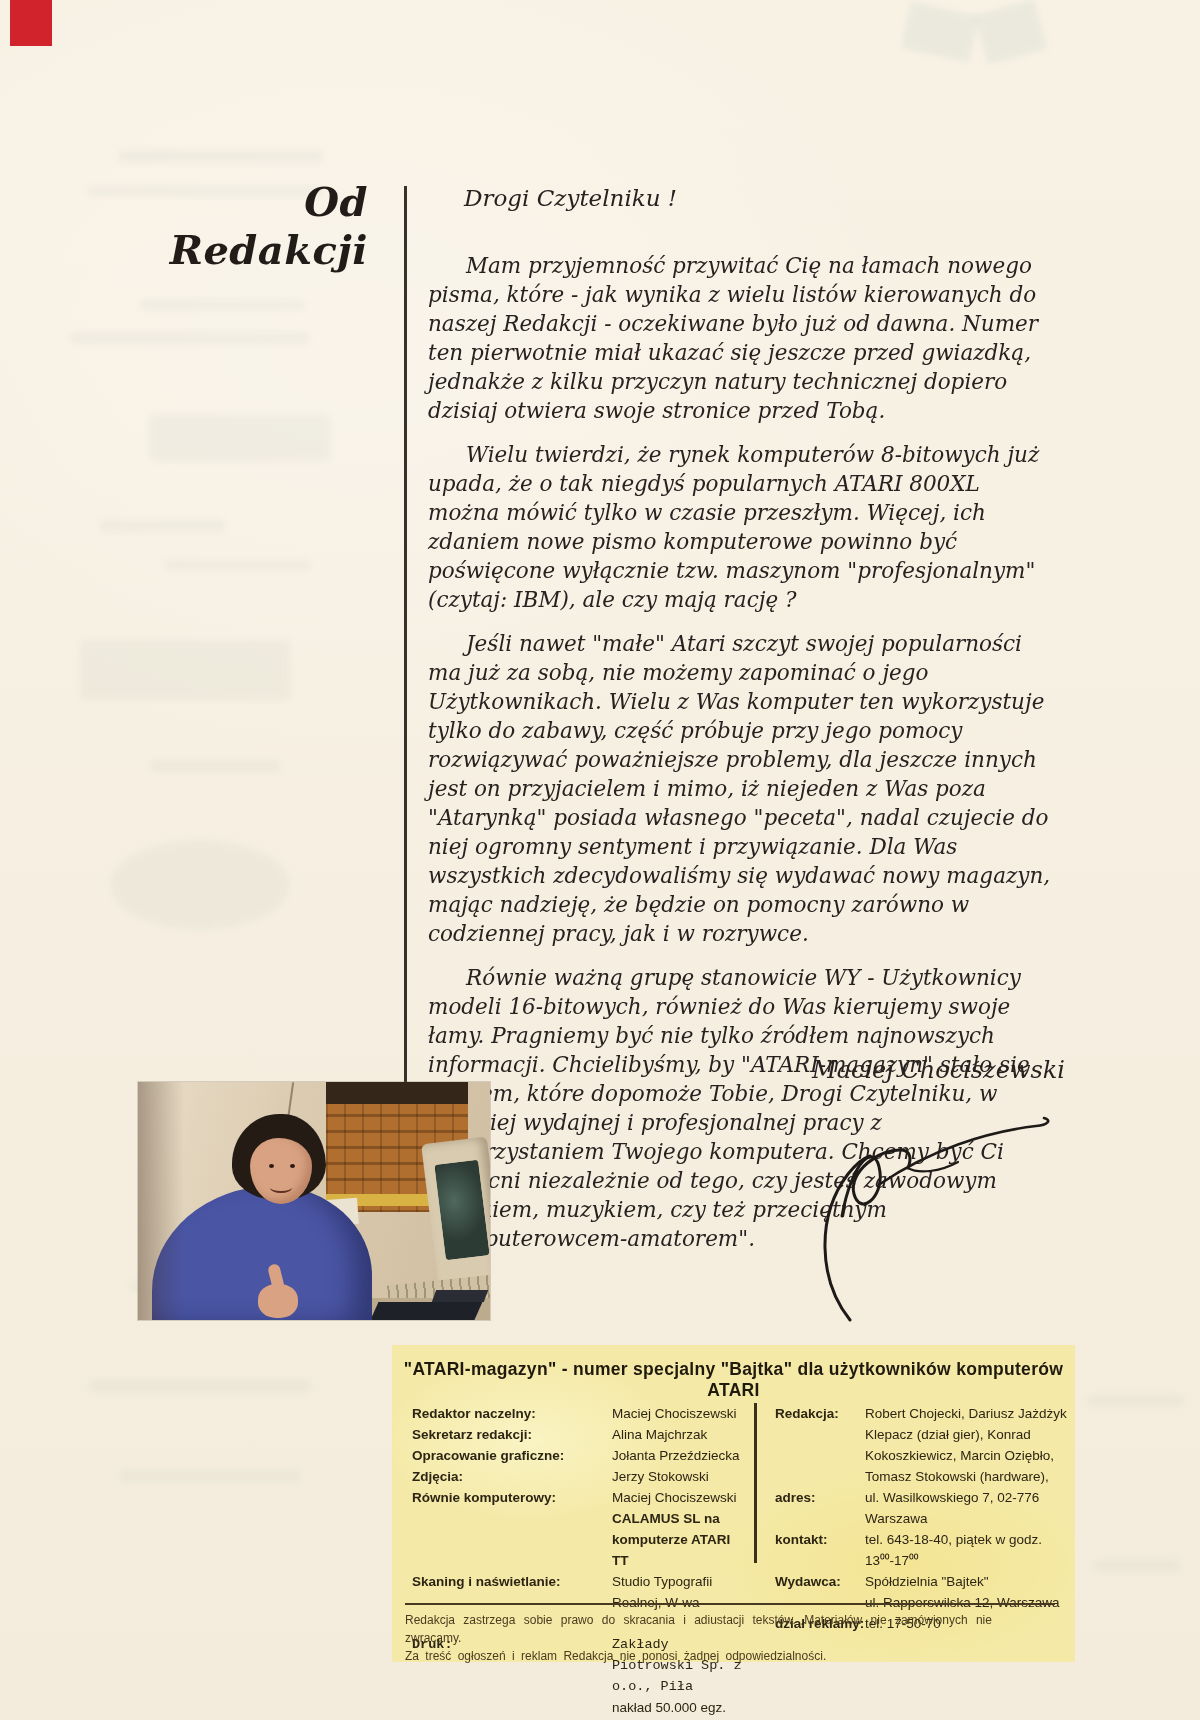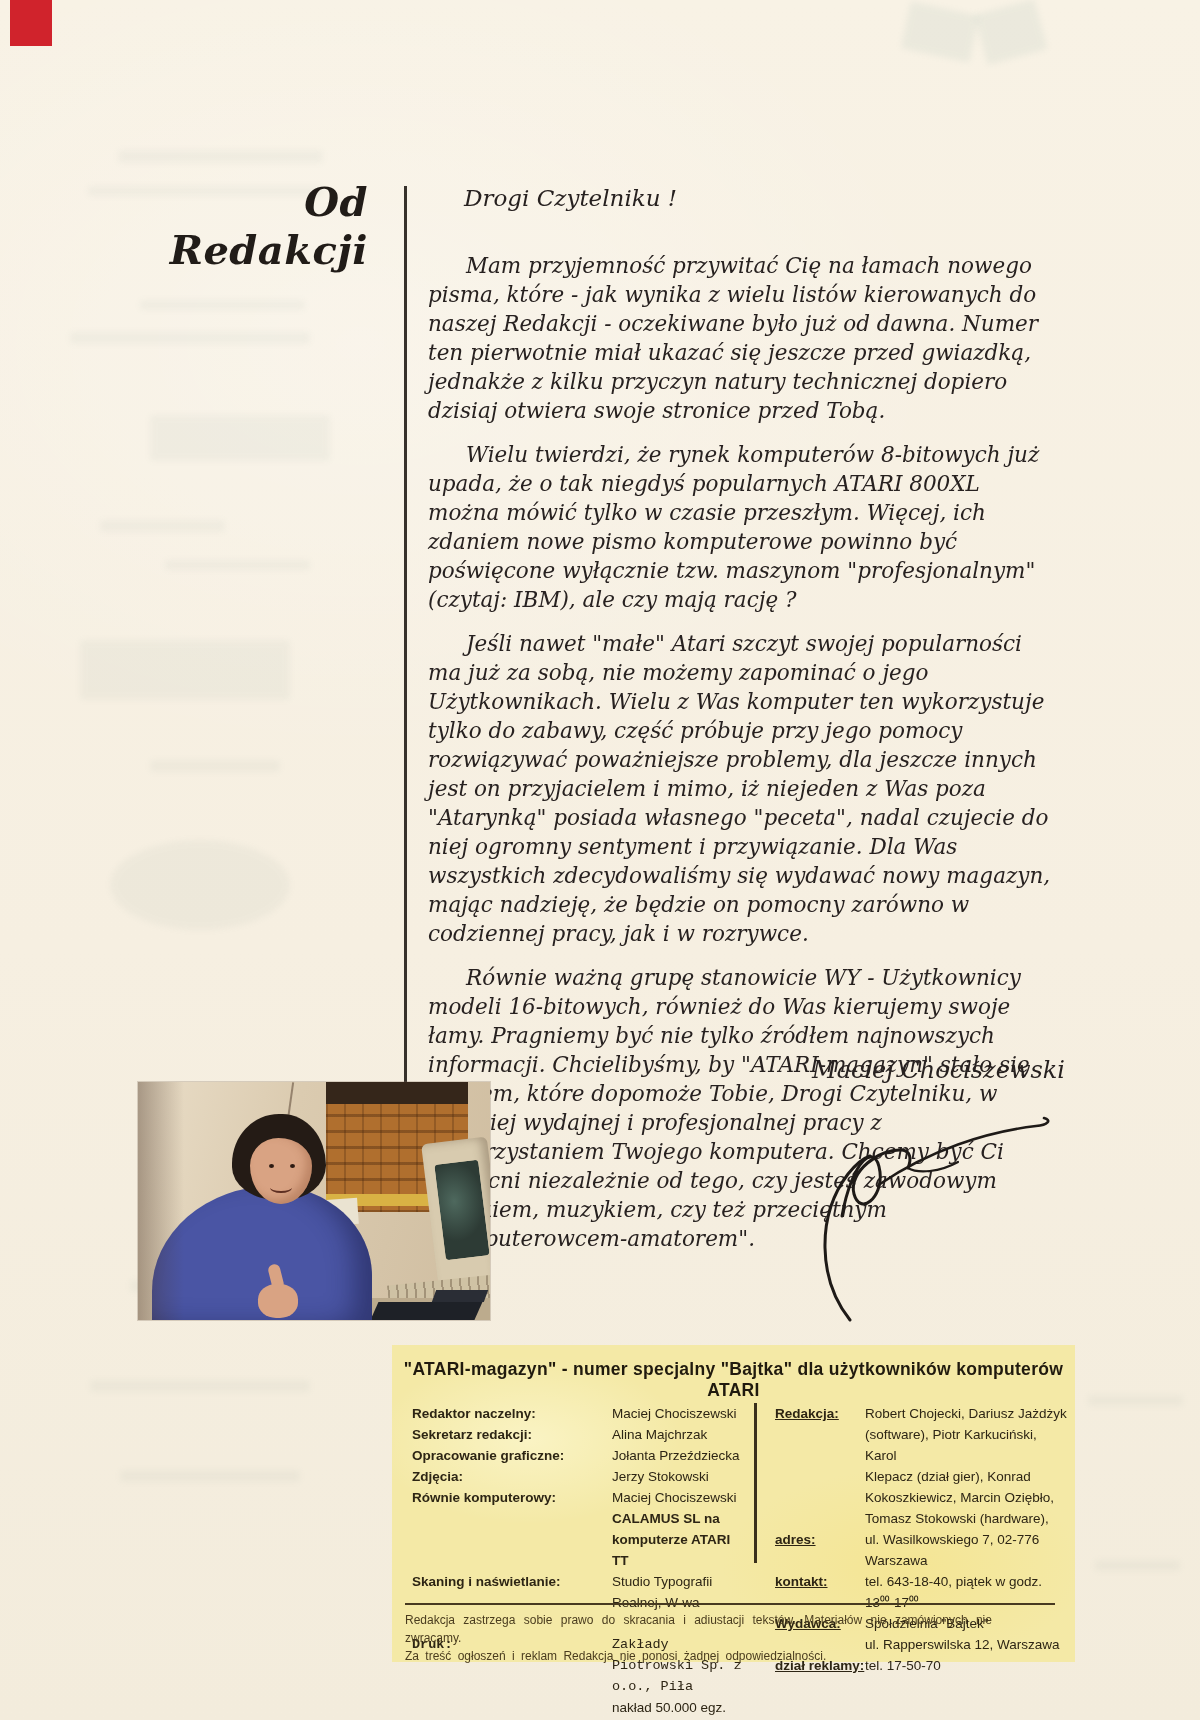--- a/index.html
+++ b/index.html
@@ -75,21 +75,21 @@
              #f4e9a6;
            font-family:"Liberation Sans",sans-serif;color:#2d2514;}
   .imp-title{position:absolute;left:0;top:14px;width:100%;text-align:center;
              font-weight:bold;font-size:17.5px;letter-spacing:.3px;color:#201a0e;}
   .imp-col{position:absolute;top:58px;font-size:13.5px;line-height:21px;}
   .imp-col.left{left:20px;width:335px;}
   .imp-col.right{left:383px;width:292px;}
   .imp-divider{position:absolute;left:362px;top:58px;width:2.5px;height:160px;background:#3a301c;}
   .imp-row{display:flex;}
   .imp-row .lab{font-weight:bold;flex:0 0 200px;}
-  .imp-col.right .imp-row .lab{flex:0 0 90px;text-decoration:underline;}
+  .imp-col.right .imp-row .lab{flex:0 0 90px;}
   .imp-row .val{flex:1;}
   .imp-row .val.b{font-weight:bold;}
   .imp-row.mt{margin-top:21px;font-family:Liberation Mono, monospace;}
   .imp-hr{position:absolute;left:13px;top:258px;width:650px;height:2px;background:#473a20;}
   .imp-note{position:absolute;left:13px;top:266px;width:650px;font-size:12px;line-height:18px;color:#4a3c1e;}
   .imp-note .n1{word-spacing:5px;}
   .imp-note .n2{word-spacing:3px;}
 </style>
 </head>
 <body>
@@ -209,21 +209,20 @@
 
     <div class="imp-divider"></div>
 
     <div class="imp-col right">
       <div class="imp-row">
         <span class="lab">Redakcja:</span>
         <span class="val">Robert Chojecki, Dariusz Jażdżyk</span>
       </div>
       <div class="imp-row">
         <span class="lab"></span>
-        <span class="val">(software), Piotr Karkuciński, Karol</span>
       </div>
       <div class="imp-row">
         <span class="lab"></span>
         <span class="val">Klepacz (dział gier),  Konrad</span>
       </div>
       <div class="imp-row">
         <span class="lab"></span>
         <span class="val">Kokoszkiewicz, Marcin Oziębło,</span>
       </div>
       <div class="imp-row">

